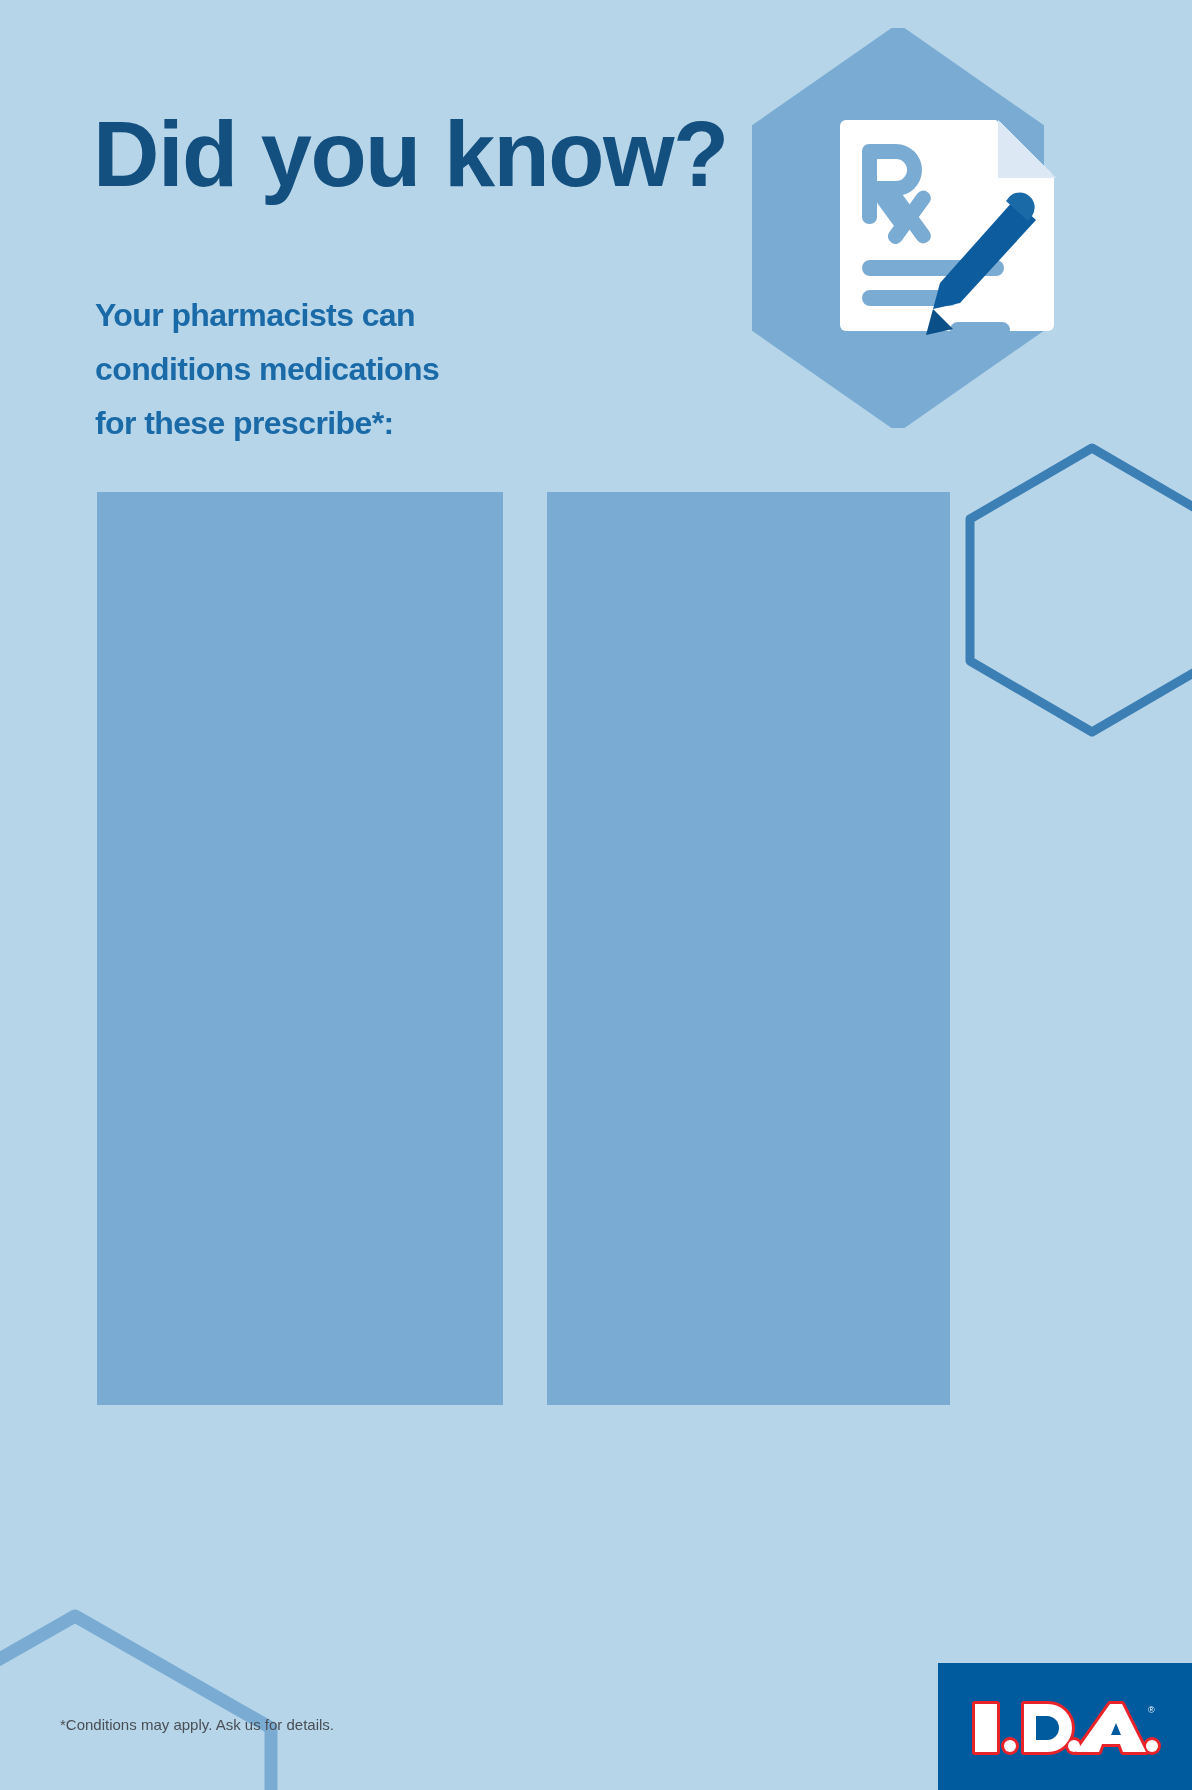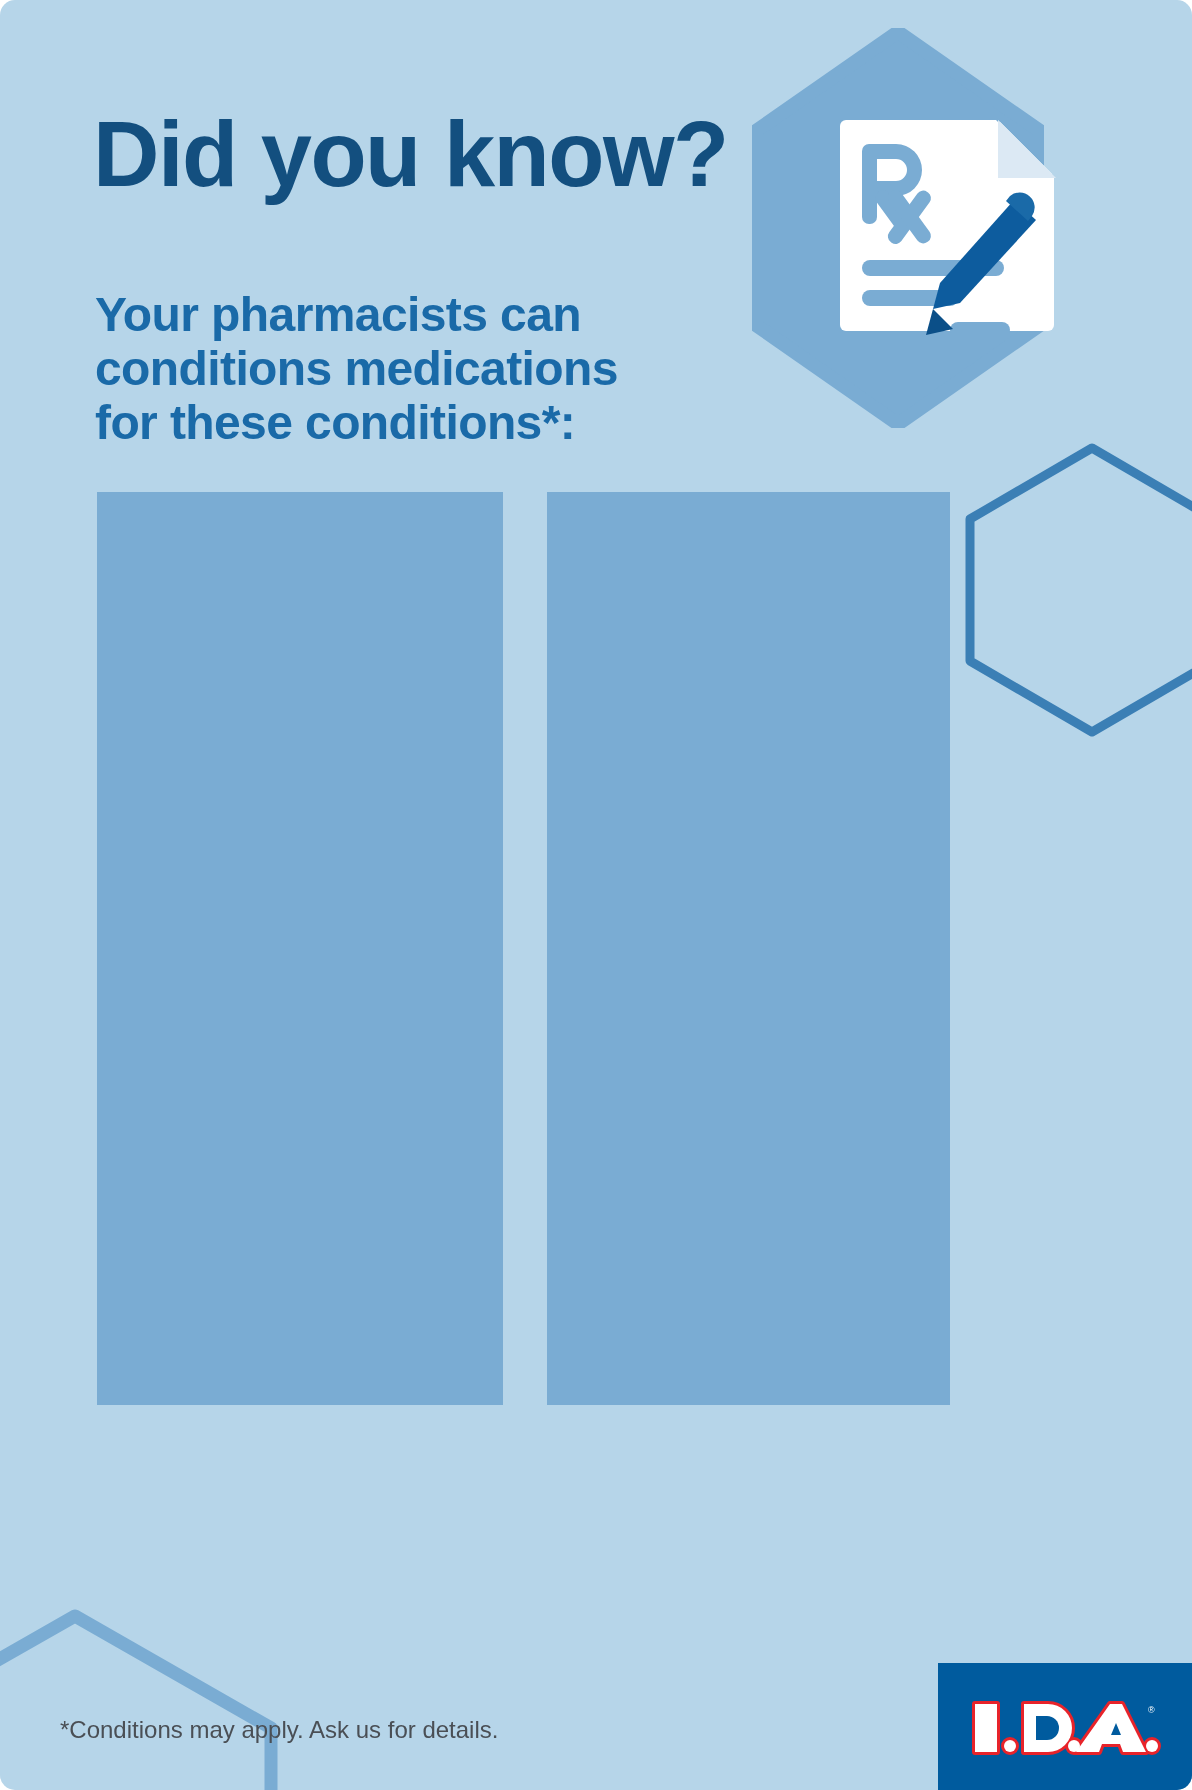--- a/index.html
+++ b/index.html
@@ -7,21 +7,20 @@
     padding: 0;
     background: #ffffff;
   }
   #poster {
     position: relative;
     width: 1192px;
     height: 1790px;
     overflow: hidden;
     background: #b6d5e9;
     font-family: "Liberation Sans", sans-serif;
-    border-radius: 15px;
   }
 
   
   .hex-outline {
     position: absolute;
     pointer-events: none;
   }
   .hex-filled {
     position: absolute;
     pointer-events: none;
@@ -37,21 +36,21 @@
     font-weight: bold;
     letter-spacing: -1.5px;
     color: #134f7f;
     white-space: nowrap;
   }
 
   #subtitle {
     position: absolute;
     left: 95px;
     top: 288px;
-    font-size: 48px;
+    font-size: 32px;
     line-height: 54px;
     font-weight: bold;
     letter-spacing: -0.6px;
     color: #1a6aa8;
   }
   #subtitle .ln { display: block; white-space: nowrap; }
 
   
   .panel {
     position: absolute;
@@ -69,21 +68,21 @@
     top: 492px;
     width: 403px;
     height: 913px;
   }
 
   
   #footnote {
     position: absolute;
     left: 60px;
     top: 1716px;
-    font-size: 24px;
+    font-size: 15px;
     color: #4a4f55;
     letter-spacing: 0px;
     white-space: nowrap;
   }
 
   
   #logo-block {
     position: absolute;
     left: 938px;
     top: 1663px;
@@ -144,21 +143,21 @@
       <path d="M109 133 l-7 26 27 -6 z" fill="#0b4f88" transform="translate(-16 66)"></path>
       <path d="M186 20 a15 15 0 0 1 22 20 l-4 5 -22 -20 z" fill="#1a6aa8" transform="translate(-16 66)"></path>
     </g>
   </svg>
 
   <div id="title">Did you know?</div>
 
   <div id="subtitle">
     <span class="ln">Your pharmacists can</span>
     <span class="ln">conditions medications</span>
-    <span class="ln">for these conditions*:</span>
+    <span class="ln">for these prescribe*:</span>
   </div>
 
   <div class="panel" id="panel-left"></div>
   <div class="panel" id="panel-right"></div>
 
   <div id="footnote">*Conditions may apply. Ask us for details.</div>
 
   <div id="logo-block">
     <svg id="logo-mark" viewBox="0 0 192 58">
 

